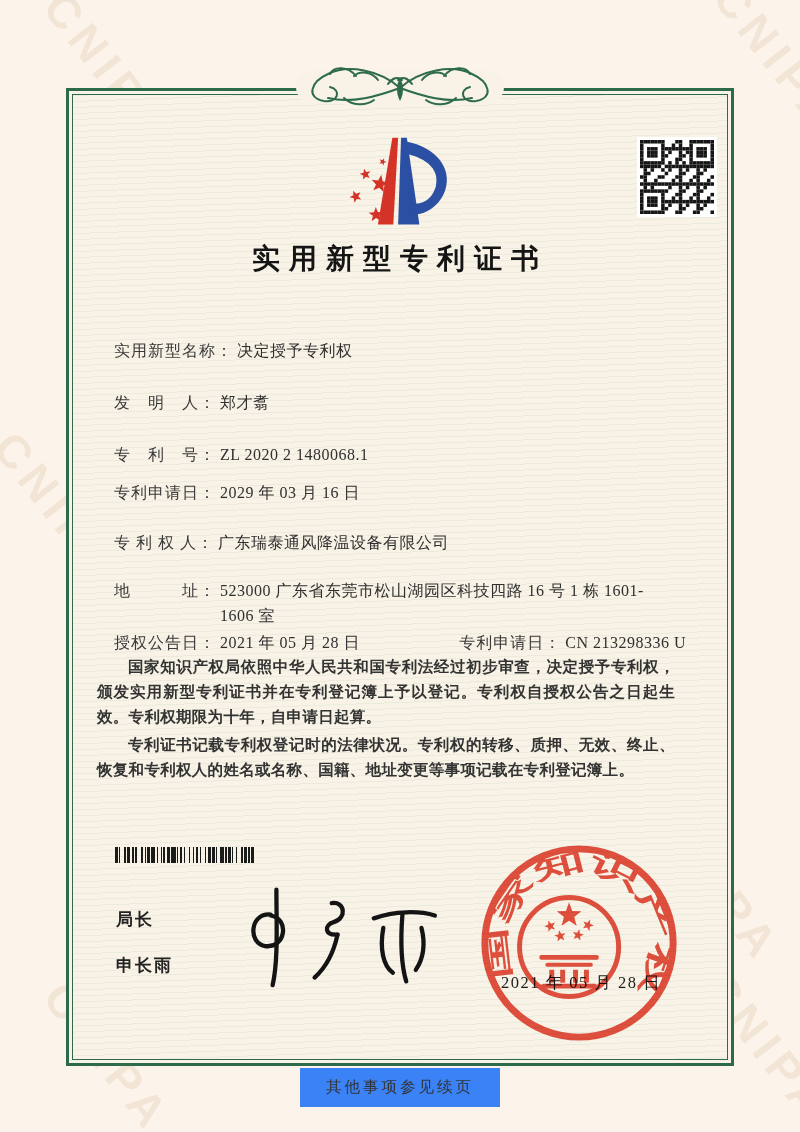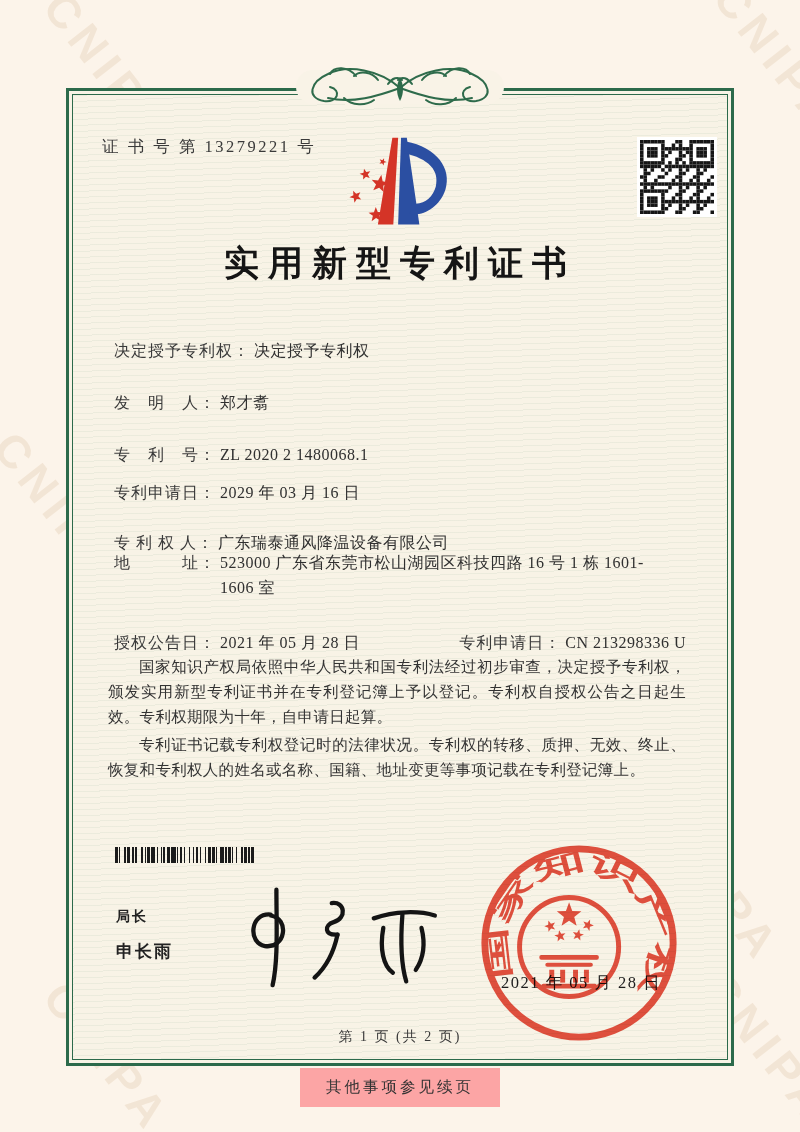--- a/index.html
+++ b/index.html
@@ -31,53 +31,53 @@
   .ornament{position:absolute;left:282px;top:54px;width:236px;height:62px;z-index:3;}
   
   .cert-no{
     position:absolute;left:102px;top:136px;z-index:4;
     font-size:16.5px;letter-spacing:2.5px;color:#3a3a3a;
   }
   .logo{position:absolute;left:332px;top:128px;width:140px;height:108px;z-index:4;}
   .qr{position:absolute;left:637px;top:137px;width:80px;height:80px;background:#ffffff;z-index:4;padding:3px;box-sizing:border-box;}
   .title{
     position:absolute;left:0;top:240px;width:800px;margin:0;z-index:4;
-    text-align:center;font-size:35px;font-weight:700;letter-spacing:9px;color:#151515;
+    text-align:center;font-size:28px;font-weight:700;letter-spacing:9px;color:#151515;
   }
   
   .field{position:absolute;left:114px;z-index:4;font-size:16px;line-height:25px;color:#353535;}
   .field .lbl{display:inline-block;vertical-align:top;letter-spacing:1px;color:#3a3a3a;}
   .field .val{display:inline-block;vertical-align:top;letter-spacing:.5px;color:#303030;}
   .f-name{top:338px;} .f-inventor{top:390px;} .f-patno{top:442px;text-align:center;}
   .f-filing{top:480px;} .f-patentee{top:530px;}
-  .f-address{top:550px;} .f-address .val{width:452px;}
+  .f-address{top:578px;} .f-address .val{width:452px;}
   .f-grant{top:630px;width:572px;display:flex;justify-content:space-between;}
   
-  .paras{position:absolute;left:108px;top:654px;width:578px;z-index:4;}
+  .paras{position:absolute;left:97px;top:654px;width:578px;z-index:4;font-weight:bold;}
   .paras p{margin:0 0 3px 0;font-size:15.5px;line-height:25px;text-indent:2em;color:#333;letter-spacing:.3px;text-align:justify;}
   
   .barcode{position:absolute;left:115px;top:847px;width:202px;height:16px;z-index:4;display:flex;align-items:stretch;}
   .barcode div{background:#1b1b1b;}
   .barcode .gap{background:transparent;}
   
   .sig-labels{position:absolute;left:116px;top:908px;z-index:4;font-family:"Liberation Sans","DejaVu Sans",sans-serif;font-weight:600;color:#222;}
-  .sig-title{font-size:14px;margin-bottom:14px;letter-spacing:2px;}
+  .sig-title{font-size:17px;margin-bottom:23px;letter-spacing:2px;}
   .sig-name{font-size:17px;letter-spacing:2px;}
   .sig-script{position:absolute;left:230px;top:884px;width:215px;height:105px;z-index:4;}
   
   .seal-date{
     position:absolute;left:501px;top:972px;z-index:5;
     font-size:16.5px;letter-spacing:1.5px;color:#1d1d1d;
   }
   .seal{position:absolute;left:470px;top:834px;width:218px;height:218px;z-index:6;mix-blend-mode:multiply;opacity:.95;}
   
   .page-info{position:absolute;left:0;top:1028px;width:800px;text-align:center;z-index:4;font-size:14px;letter-spacing:2px;color:#3a3a3a;}
   .note-box{
     position:absolute;left:50%;transform:translateX(-50%);top:1068px;z-index:4;
-    background:#fca5a5;padding:9px 26px;font-size:15.5px;letter-spacing:3px;color:#333;
+    background:#3b82f6;padding:9px 26px;font-size:15.5px;letter-spacing:3px;color:#333;
   }
 </style>
 </head>
 <body>
 
 <div class="page">
 
   <div class="wm-layer" id="wm-layer">
       <span class="wm" style="left: 20px; top: 40px;">CNIPA</span>
       <span class="wm" style="left: 690px; top: 30px;">CNIPA</span>
@@ -102,21 +102,20 @@
         <path d="M74,22 C66,12 52,12 48,20"></path>
         <path d="M96,26 C90,18 78,16 72,22"></path>
         <path d="M62,44 C70,52 84,52 92,46"></path>
         <path d="M106,30 C110,24 116,22 120,26"></path>
       </g>
       <use href="#flo" transform="translate(236,0) scale(-1,1)"></use>
       <path d="M118,24 C114,30 114,40 118,47 C122,40 122,30 118,24 Z" fill="#2e6b4b"></path>
     </svg>
   </div>
 
-  <div class="cert-no">证 书 号 第 13279221 号</div>
 
   <div class="logo">
     <svg width="140" height="108" viewBox="0 0 140 112">
       <g id="logo-stars" fill="#d43427">
           <polygon points="51.4,31.3 51.4,34.1 54.0,35.2 51.3,36.1 51.0,38.9 49.4,36.6 46.6,37.2 48.3,34.9 46.9,32.5 49.6,33.4"></polygon>
           <polygon points="30.6,42.2 33.0,45.7 37.1,44.9 34.5,48.2 36.5,51.9 32.6,50.5 29.7,53.5 29.8,49.3 26.0,47.5 30.1,46.4"></polygon>
           <polygon points="48.6,48.6 49.9,55.2 56.4,56.6 50.5,59.9 51.2,66.5 46.3,61.9 40.2,64.6 43.1,58.6 38.6,53.6 45.2,54.4"></polygon>
           <polygon points="19.3,65.1 22.5,68.3 26.8,66.6 24.7,70.7 27.7,74.2 23.1,73.5 20.7,77.4 20.0,72.8 15.5,71.7 19.6,69.7"></polygon>
           <polygon points="42.8,82.0 44.9,87.2 50.5,87.3 46.2,90.9 47.9,96.3 43.1,93.4 38.5,96.6 39.8,91.1 35.3,87.8 40.9,87.3"></polygon>
         </g>
@@ -371,21 +370,21 @@
         <rect x="38.76" y="70.48" width="3.52" height="3.52" fill="#151515"></rect>
         <rect x="52.86" y="70.48" width="3.52" height="3.52" fill="#151515"></rect>
         <rect x="56.38" y="70.48" width="3.52" height="3.52" fill="#151515"></rect>
         <rect x="70.48" y="70.48" width="3.52" height="3.52" fill="#151515"></rect>
       </svg>
   </div>
 
   <h1 class="title">实用新型专利证书</h1>
 
   <div class="field f-name">
-    <span class="lbl">决定授予专利权：</span>
+    <span class="lbl">实用新型名称：</span>
     <span class="val">决定授予专利权</span>
   </div>
   <div class="field f-inventor">
     <span class="lbl">发　明　人：</span>
     <span class="val">郑才翥</span>
   </div>
   <div class="field f-patno">
     <span class="lbl">专　利　号：</span>
     <span class="val">ZL 2020 2 1480068.1</span>
   </div>
@@ -538,16 +537,15 @@
             <rect x="91" y="137" width="5" height="13"></rect>
             <rect x="104" y="137" width="5" height="13"></rect>
             <rect x="115" y="137" width="5" height="13"></rect>
             <rect x="72" y="151" width="56" height="5" rx="2"></rect>
           </g>
         </g>
       </g>
     </svg>
   </div>
 
-  <div class="page-info">第 1 页 (共 2 页)</div>
   <div class="note-box">其他事项参见续页</div>
 
 </div>
 
 </body></html>

